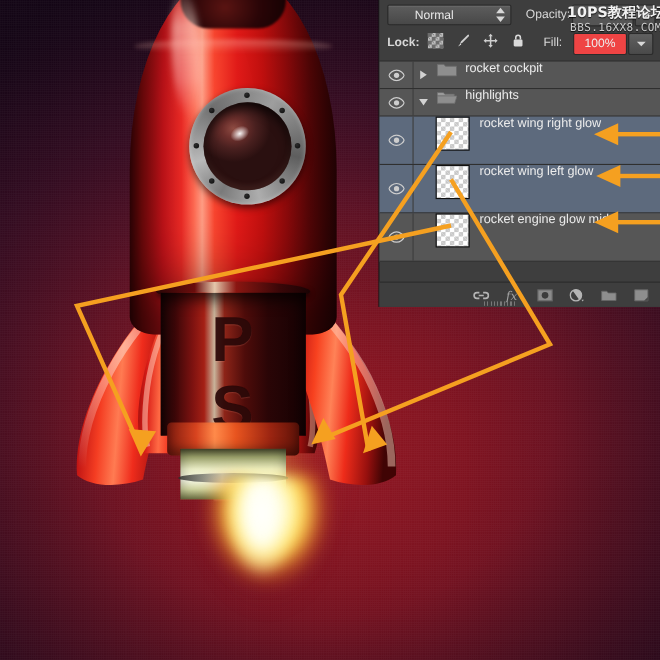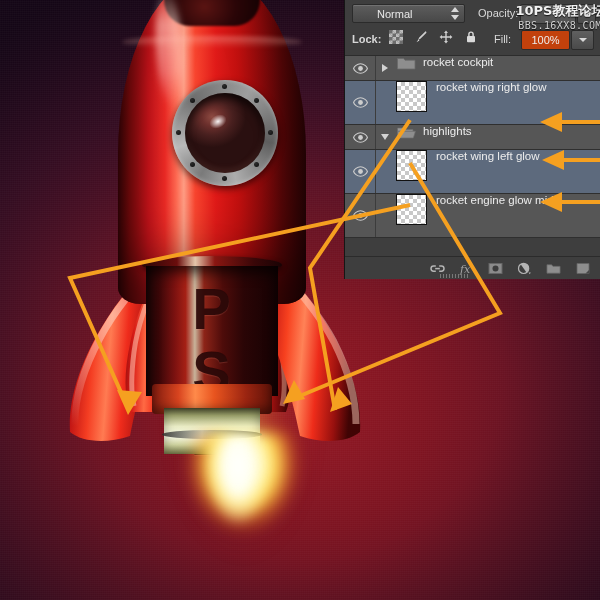--- a/index.html
+++ b/index.html
@@ -125,21 +125,21 @@
   .lock-label{position:absolute;left:7px;top:33px;color:#d8d8d8;font-size:11px;font-weight:bold;}
   .lock-icons{position:absolute;left:44px;top:30px;display:flex;gap:11px;align-items:center;}
   .lk{width:14px;height:14px;position:relative;}
   .lk-trans{background-image:
       linear-gradient(45deg,#bdbdbd 25%,transparent 25%,transparent 75%,#bdbdbd 75%),
       linear-gradient(45deg,#bdbdbd 25%,#6d6d6d 25%,#6d6d6d 75%,#bdbdbd 75%);
       background-size:7px 7px;background-position:0 0,3.5px 3.5px;}
 
   .fill-label{position:absolute;left:149px;top:33px;color:#d8d8d8;font-size:11px;}
   .fill-box{position:absolute;left:176px;top:30px;width:47px;height:18px;
-     background:#c2410c;border:1px solid #2b2b2b;border-radius:2px;
+     background:#ef4444;border:1px solid #2b2b2b;border-radius:2px;
      color:#ececec;font-size:11px;text-align:center;line-height:18px;}
   .fill-arrow{position:absolute;left:226px;top:30px;width:21px;height:18px;
      background:linear-gradient(180deg,#606060,#4a4a4a);border:1px solid #2b2b2b;border-radius:2px;}
   .fill-arrow:after{content:"";position:absolute;left:7px;top:7px;
      border-left:4px solid transparent;border-right:4px solid transparent;border-top:4px solid #d8d8d8;}
 
   
   .watermark{position:absolute;left:170px;top:2px;width:90px;text-align:center;
      pointer-events:none;z-index:30;}
   .wm1{color:#f2f2f2;font-size:13px;font-weight:bold;letter-spacing:0px;
@@ -358,48 +358,48 @@
           <div class="tri closed"></div>
         </div>
         <div class="folder">
           <svg width="19" height="14" viewBox="0 0 19 14">
             <path d="M0.5,2.5 L6.5,2.5 L8,4.2 L18,4.2 L18,13 L0.5,13 Z" fill="#8e8e8e" stroke="#6a6a6a" stroke-width="0.8"></path>
           </svg>
         </div>
         <div class="lname grp">rocket cockpit</div>
       </div>
 
+      <div class="row group">
+        <div class="eye">
+          <svg width="15" height="11" viewBox="0 0 15 11">
+            <path d="M7.5,0.8 C11,0.8 13.8,3.6 14.4,5.5 C13.8,7.4 11,10.2 7.5,10.2 C4,10.2 1.2,7.4 0.6,5.5 C1.2,3.6 4,0.8 7.5,0.8 Z" fill="none" stroke="#cdcdcd" stroke-width="1.1"></path>
+            <circle cx="7.5" cy="5.5" r="2.4" fill="#cdcdcd"></circle>
+          </svg>
+        </div>
+        <div class="disc">
+          <div class="tri open"></div>
+        </div>
+        <div class="folder">
+          <svg width="19" height="14" viewBox="0 0 19 14">
+            <path d="M0.5,3 L6,3 L7.4,4.6 L16,4.6 L16,6.4 L0.5,6.4 Z" fill="#9a9a9a" stroke="#6a6a6a" stroke-width="0.7"></path>
+            <path d="M0.5,6.2 L18.5,6.2 L16.4,13 L0.5,13 Z" fill="#8e8e8e" stroke="#6a6a6a" stroke-width="0.7"></path>
+          </svg>
+        </div>
+        <div class="lname grp">highlights</div>
+      </div>
+
       <div class="row sel tall">
         <div class="eye">
           <svg width="15" height="11" viewBox="0 0 15 11">
             <path d="M7.5,0.8 C11,0.8 13.8,3.6 14.4,5.5 C13.8,7.4 11,10.2 7.5,10.2 C4,10.2 1.2,7.4 0.6,5.5 C1.2,3.6 4,0.8 7.5,0.8 Z" fill="none" stroke="#cdcdcd" stroke-width="1.1"></path>
             <circle cx="7.5" cy="5.5" r="2.4" fill="#cdcdcd"></circle>
           </svg>
         </div>
         <div class="thumb"></div>
         <div class="lname">rocket wing right glow</div>
-      </div>
-
-      <div class="row group">
-        <div class="eye">
-          <svg width="15" height="11" viewBox="0 0 15 11">
-            <path d="M7.5,0.8 C11,0.8 13.8,3.6 14.4,5.5 C13.8,7.4 11,10.2 7.5,10.2 C4,10.2 1.2,7.4 0.6,5.5 C1.2,3.6 4,0.8 7.5,0.8 Z" fill="none" stroke="#cdcdcd" stroke-width="1.1"></path>
-            <circle cx="7.5" cy="5.5" r="2.4" fill="#cdcdcd"></circle>
-          </svg>
-        </div>
-        <div class="disc">
-          <div class="tri open"></div>
-        </div>
-        <div class="folder">
-          <svg width="19" height="14" viewBox="0 0 19 14">
-            <path d="M0.5,3 L6,3 L7.4,4.6 L16,4.6 L16,6.4 L0.5,6.4 Z" fill="#9a9a9a" stroke="#6a6a6a" stroke-width="0.7"></path>
-            <path d="M0.5,6.2 L18.5,6.2 L16.4,13 L0.5,13 Z" fill="#8e8e8e" stroke="#6a6a6a" stroke-width="0.7"></path>
-          </svg>
-        </div>
-        <div class="lname grp">highlights</div>
       </div>
 
 
       <div class="row sel tall">
         <div class="eye">
           <svg width="15" height="11" viewBox="0 0 15 11">
             <path d="M7.5,0.8 C11,0.8 13.8,3.6 14.4,5.5 C13.8,7.4 11,10.2 7.5,10.2 C4,10.2 1.2,7.4 0.6,5.5 C1.2,3.6 4,0.8 7.5,0.8 Z" fill="none" stroke="#cdcdcd" stroke-width="1.1"></path>
             <circle cx="7.5" cy="5.5" r="2.4" fill="#cdcdcd"></circle>
           </svg>
         </div>

